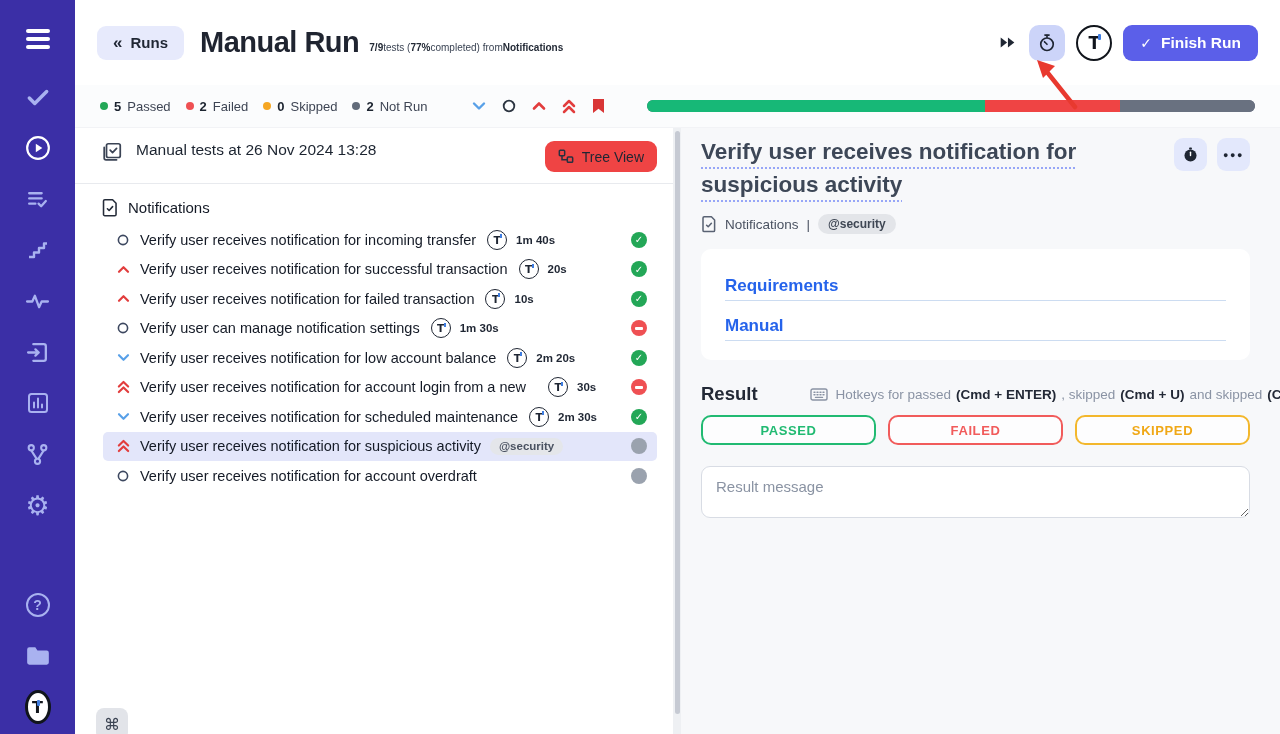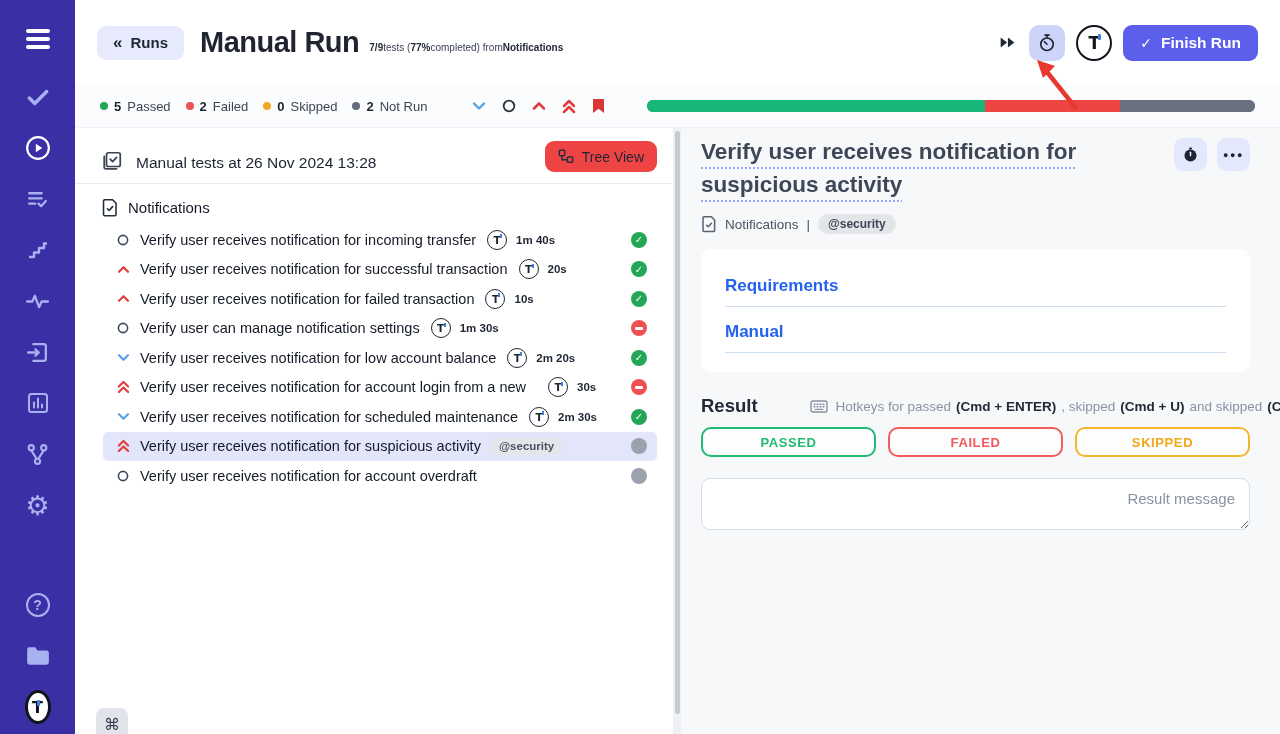--- a/index.html
+++ b/index.html
@@ -43,21 +43,21 @@
   .dot { width:8px; height:8px; border-radius:50%; }
   .filters { display:flex; align-items:center; gap:16px; margin-left:45px; }
   .f-icon { display:flex; align-items:center; cursor:pointer; }
   .progress { flex:1; margin-left:42px; height:12px; border-radius:7px; overflow:hidden; display:flex; background:#697180; }
   .progress > div { height:100%; }
 
   
   .content { flex:1; display:flex; min-height:0; border-top:1px solid #f2f3f6; }
 
   .left-panel { width:598px; background:#fff; flex-shrink:0; display:flex; flex-direction:column; position:relative; }
-  .panel-head { display:flex; align-items:flex-end; padding:13px 16px 11px 26px; }
+  .panel-head { display:flex; align-items:flex-start; padding:13px 16px 11px 26px; }
   .run-title { font-size:15.5px; font-weight:500; color:#1c2430; margin-left:13px; }
   .treeview-btn { margin-left:auto; background:#ef4444; border:none; border-radius:9px; height:31px; padding:0 13px; display:flex; align-items:center; gap:8px; font-size:14px; font-weight:500; color:#1f2633; cursor:pointer; font-family:inherit; }
   .panel-divider { height:1px; background:#e8eaee; margin:0 0 0 0; }
   .tree { padding:12px 16px 0 24px; }
   .suite-row { display:flex; align-items:center; gap:9px; padding:2px 0 8px 2px; font-size:15px; font-weight:500; color:#141a26; cursor:pointer; }
   .test-row { height:29.5px; display:flex; align-items:center; padding:0 10px 0 13px; margin-left:4px; border-radius:5px; cursor:pointer; }
   .test-row.selected { background:#e3e6fa; }
   .pri { width:14px; display:flex; justify-content:center; flex-shrink:0; }
   .t-title { font-size:14.5px; color:#141a26; margin-left:10px; white-space:nowrap; }
   .tag-pill { margin-left:9px; background:#e4e6ea; border-radius:10px; padding:2.5px 9px; font-size:11.5px; font-weight:700; color:#4a5261; }
@@ -80,36 +80,36 @@
   .right-panel { flex:1; background:#f7f8fa; padding:7px 30px 0 20px; min-width:0; }
   .detail-head { display:flex; align-items:flex-start; }
   .detail-title { width:478px; font-size:22.5px; line-height:33px; font-weight:700; color:#3d4757; text-decoration:underline dotted #97a6f7; text-decoration-thickness:1.5px; text-underline-offset:8px; }
   .detail-btns { margin-left:auto; display:flex; gap:10px; padding-top:3px; }
   .d-icon-btn { width:33px; height:33px; background:#e3e8fc; border:none; border-radius:9px; display:flex; align-items:center; justify-content:center; cursor:pointer; color:#1f2633; }
   .ellipsis-glyph { font-size:9px; letter-spacing:1.5px; color:#1f2633; font-weight:700; }
   .meta-row { margin-top:13px; display:flex; align-items:center; gap:8px; font-size:13.5px; color:#4a5261; }
   .meta-pill { background:#e3e5e9; border-radius:11px; padding:3px 10px; font-size:12px; font-weight:700; color:#3f4754; }
 
   .sections-card { background:#fff; border-radius:10px; margin-top:15px; padding:27px 24px 19px; }
-  .section-link { display:block; color:#2563eb; font-size:17px; font-weight:700; text-decoration:none; padding-bottom:10px; border-bottom:1px solid #ccdcf1; cursor:pointer; }
+  .section-link { display:block; color:#2563eb; font-size:17px; font-weight:700; text-decoration:none; padding-bottom:4px; border-bottom:1px solid #ccdcf1; cursor:pointer; }
   .section-link + .section-link { margin-top:15px; }
 
   .result-head { margin-top:23px; display:flex; align-items:center;gap:16px; }
   .result-title { font-size:18.5px; font-weight:800; color:#232936; }
   .hotkeys { margin-left:36px; display:flex; align-items:center; gap:5px; font-size:13.5px; color:#8a93a4; white-space:nowrap; }
   .hotkeys .b { color:#232936; font-weight:700; }
   .kbd-icon { margin-right:3px; display:flex; }
 
   .verdicts { display:flex; gap:12px; margin-top:10px; }
   .verdict { flex:1; height:30px; border-radius:10px; background:#fdfdfe; font-size:13px; font-weight:700; letter-spacing:0.6px; cursor:pointer; font-family:inherit; }
   .v-passed { border:2px solid #21ba72; color:#21ba72; }
   .v-failed { border:2px solid #f15b5b; color:#f15b5b; }
   .v-skipped { border:2px solid #f3b72c; color:#f0a817; }
 
-  .msg-box { margin-top:21px; width:100%; height:52px; border:1px solid #d8dce4; border-radius:9px; background:#fff; padding:11px 14px; font-size:15px; color:#ec4899; font-family:inherit; resize:both;text-align:right; }
+  .msg-box { margin-top:21px; width:100%; height:52px; border:1px solid #d8dce4; border-radius:9px; background:#fff; padding:11px 14px; font-size:15px; color:#ec4899; font-family:inherit; resize:both; }
   .msg-box::placeholder { color:#8a93a3; }
 </style>
 </head>
 <body>
 
 <nav class="sidebar">
   <div class="side-icon menu">
     <svg width="26" height="22" viewBox="0 0 26 22">
         <g fill="#fff">
           <rect x="1" y="1" width="24" height="4" rx="2"></rect>

